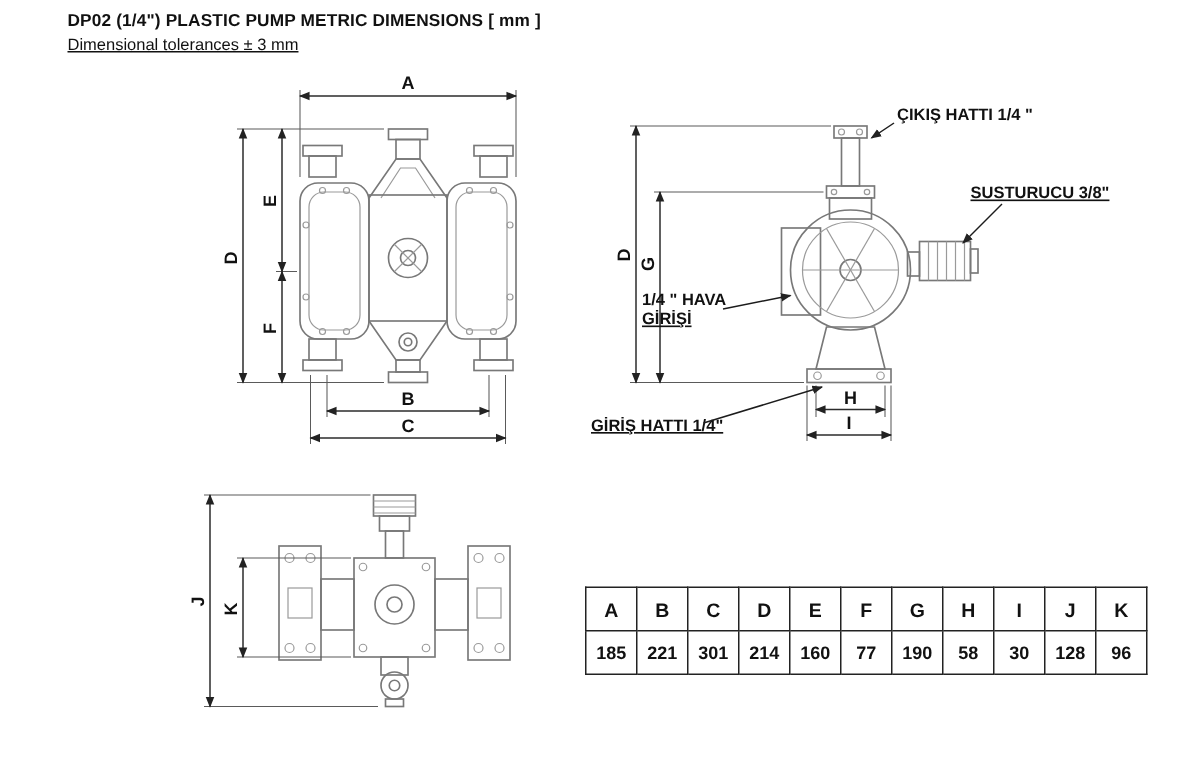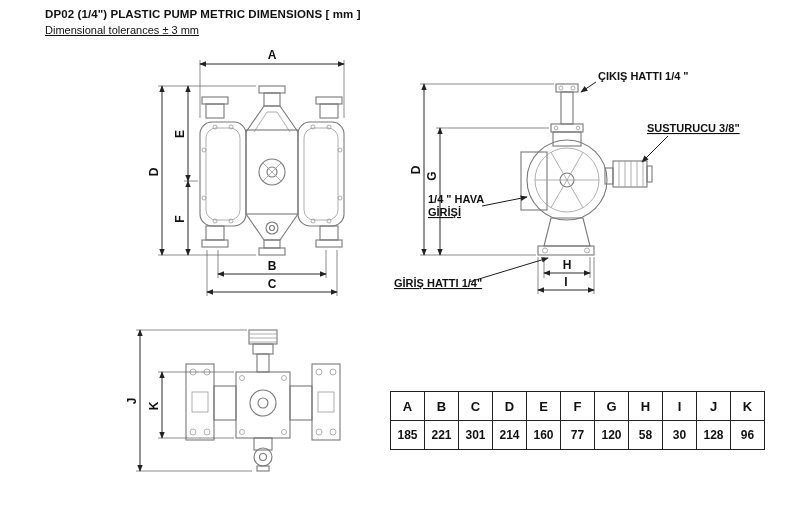--- a/index.html
+++ b/index.html
@@ -235,21 +235,21 @@
       <td>J</td>
       <td>K</td>
     </tr>
     <tr class="vals">
       <td>185</td>
       <td>221</td>
       <td>301</td>
       <td>214</td>
       <td>160</td>
       <td>77</td>
-      <td>120</td>
+      <td>190</td>
       <td>58</td>
       <td>30</td>
       <td>128</td>
       <td>96</td>
     </tr>
   </tbody>
     </table>
 
 </div>
 

